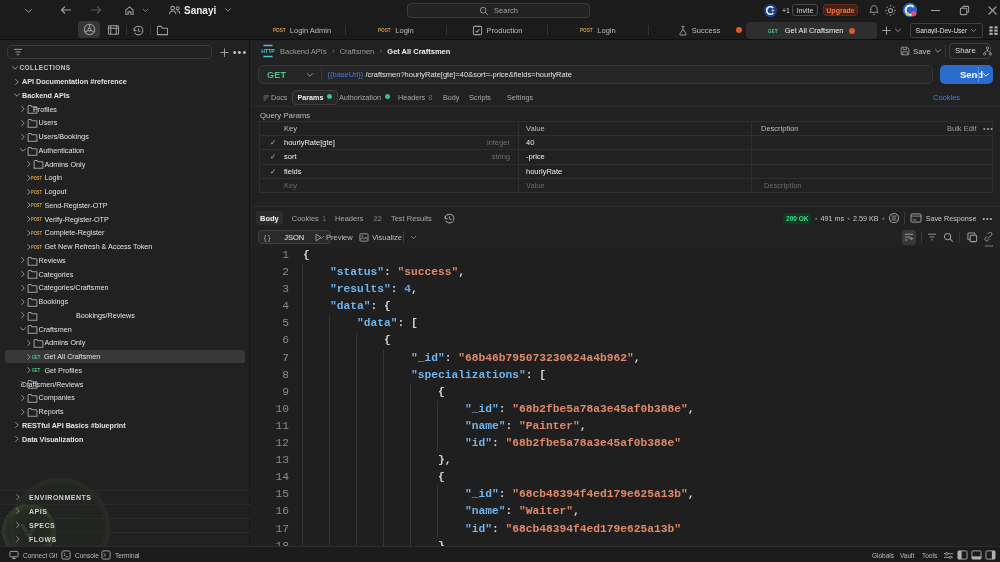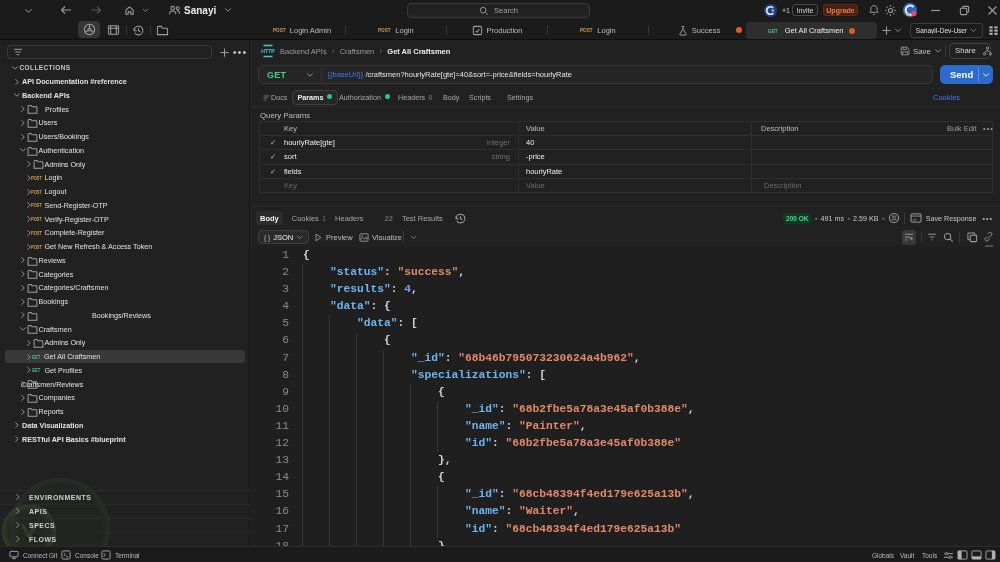--- a/index.html
+++ b/index.html
@@ -46,21 +46,21 @@
 #camcircle { position:absolute; left:10px; top:438px; width:100px; height:100px; border-radius:50%;
   background:radial-gradient(circle at 50% 50%, rgba(36,41,34,.4) 0%, rgba(36,42,34,.35) 60%, rgba(66,80,54,.4) 78%, rgba(46,56,42,.45) 86%, rgba(26,30,24,.15) 94%, rgba(0,0,0,0) 100%); }
 #camcircle2 { position:absolute; left:2px; top:464px; width:54px; height:54px; border-radius:50%;
   background:radial-gradient(circle at 50% 50%, rgba(30,34,28,.4) 0%, rgba(40,52,34,.35) 52%, rgba(88,106,50,.4) 74%, rgba(108,126,62,.45) 84%, rgba(56,66,40,.25) 93%, rgba(0,0,0,0) 100%); }
 #camv { position:absolute; left:16px; top:478px; width:26px; height:26px; }
 
 
 #main { position:absolute; left:251px; top:40px; width:749px; height:506px; background:#212121; }
 #breadcrumb { position:absolute; left:10px; top:0; height:22px; display:flex; align-items:center; gap:5px; font-size:7.5px; color:#9c9c9c; }
 #urlbar { position:absolute; left:7px; top:25px; width:675px; height:19px; background:#262626; border:1px solid #363636; border-radius:5px; display:flex; align-items:center; }
-#sendbtn { position:absolute; left:689px; top:25px; width:53px; height:19px; background:#2b6bce; border-radius:5px; display:flex; align-items:center; color:#fff; font-size:9.5px; font-weight:bold; }
+#sendbtn { position:absolute; left:689px; top:25px; width:53px; height:19px; background:#2b6bce; border-radius:5px; display:flex; align-items:center; color:#fff; font-size:9.5px; font-weight:bold;justify-content:center; }
 #reqtabs { position:absolute; left:10px; top:48px; height:19px; display:flex; align-items:center; gap:11px; font-size:7.5px; color:#a8a8a8; }
 #reqtabs-border { position:absolute; left:0; top:66px; width:749px; height:1px; background:#2b2b2b; }
 .greendot { width:5px; height:5px; border-radius:50%; background:#31c48d; display:inline-block; margin-left:4px; vertical-align:1px; }
 
 
 #qplabel { position:absolute; left:9px; top:71px; font-size:7.8px; color:#bfbfbf; }
 #ptable { position:absolute; left:8px; top:81px; width:734px; height:72px; border:1px solid #2e2e2e; font-size:7.5px; }
 .prow { position:relative; height:14.2px; border-bottom:1px solid #2e2e2e; }
 .prow:last-child { border-bottom:none; }
 .pcell { position:absolute; top:0; height:100%; display:flex; align-items:center; }
@@ -336,21 +336,21 @@
           <span class="chev" style="left:19px;">
             <svg width="8" height="8" viewBox="0 0 10 10">
               <path class="ico" d="M3 1.5 L6.5 5 L3 8.5"></path>
             </svg>
           </span>
           <span class="fold" style="position:absolute;left:27px;top:2px;">
             <svg width="10" height="9" viewBox="0 0 12 11">
               <path class="ico" d="M1.2 9.5 V2 A.8 .8 0 0 1 2 1.2 H4.3 L5.5 2.6 H10 A.8 .8 0 0 1 10.8 3.4 V9.5 Z"></path>
             </svg>
           </span>
-          <span style="margin-left:45px;">Profiles</span>
+          <span style="margin-left:33px;">Profiles</span>
         </div>
       <div class="trow">
           <span class="chev" style="left:19px;">
             <svg width="8" height="8" viewBox="0 0 10 10">
               <path class="ico" d="M3 1.5 L6.5 5 L3 8.5"></path>
             </svg>
           </span>
           <span class="fold" style="position:absolute;left:27px;top:2px;">
             <svg width="10" height="9" viewBox="0 0 12 11">
               <path class="ico" d="M1.2 9.5 V2 A.8 .8 0 0 1 2 1.2 H4.3 L5.5 2.6 H10 A.8 .8 0 0 1 10.8 3.4 V9.5 Z"></path>
@@ -507,21 +507,21 @@
           <span class="chev" style="left:19px;">
             <svg width="8" height="8" viewBox="0 0 10 10">
               <path class="ico" d="M3 1.5 L6.5 5 L3 8.5"></path>
             </svg>
           </span>
           <span class="fold" style="position:absolute;left:27px;top:2px;">
             <svg width="10" height="9" viewBox="0 0 12 11">
               <path class="ico" d="M1.2 9.5 V2 A.8 .8 0 0 1 2 1.2 H4.3 L5.5 2.6 H10 A.8 .8 0 0 1 10.8 3.4 V9.5 Z"></path>
             </svg>
           </span>
-          <span style="margin-left:60px;padding-left:32px;">Bookings/Reviews</span>
+          <span style="margin-left:44px;padding-left:32px;">Bookings/Reviews</span>
         </div>
       <div class="trow">
           <span class="chev" style="left:19px;">
             <svg width="8" height="8" viewBox="0 0 10 10">
               <path class="ico" d="M1.5 3 L5 6.5 L8.5 3"></path>
             </svg>
           </span>
           <span class="fold" style="position:absolute;left:27px;top:2px;">
             <svg width="10" height="9" viewBox="0 0 12 11">
               <path class="ico" d="M1.2 9.5 V2 A.8 .8 0 0 1 2 1.2 H4.3 L5.5 2.6 H10 A.8 .8 0 0 1 10.8 3.4 V9.5 Z"></path>
@@ -599,29 +599,29 @@
             </svg>
           </span>
           <span style="margin-left:38.5px;">Reports</span>
         </div>
       <div class="trow">
           <span class="chev" style="left:13px;">
             <svg width="8" height="8" viewBox="0 0 10 10">
               <path class="ico" d="M3 1.5 L6.5 5 L3 8.5"></path>
             </svg>
           </span>
+          <span style="margin-left:22px;font-weight:bold;font-size:7.2px;">RESTful API Basics #blueprint</span>
+        </div>
+      <div class="trow">
+          <span class="chev" style="left:13px;">
+            <svg width="8" height="8" viewBox="0 0 10 10">
+              <path class="ico" d="M3 1.5 L6.5 5 L3 8.5"></path>
+            </svg>
+          </span>
           <span style="margin-left:22px;font-weight:bold;font-size:7.2px;">Data Visualization</span>
-        </div>
-      <div class="trow">
-          <span class="chev" style="left:13px;">
-            <svg width="8" height="8" viewBox="0 0 10 10">
-              <path class="ico" d="M3 1.5 L6.5 5 L3 8.5"></path>
-            </svg>
-          </span>
-          <span style="margin-left:22px;font-weight:bold;font-size:7.2px;">RESTful API Basics #blueprint</span>
         </div>
     </div>
     <div id="camcircle"></div>
     <div id="camcircle2"></div>
     <svg id="camv" viewBox="0 0 26 26">
         <path d="M4 6 L13 22 L22 6 L18 6 L13 15 L8 6 Z" fill="rgba(90,120,60,.3)"></path>
       </svg>
     <div id="sb-bottom">
       <div class="sbsec"><span style="margin-left:14px;margin-right:7px;">
             <svg width="8" height="8" viewBox="0 0 10 10">
@@ -750,21 +750,21 @@
       <div class="prow" style="color:#6a6a6a;">
         <span class="pcell" style="left:24px;">Key</span>
         <span class="pcell" style="left:266px;">Value</span>
         <span class="pcell" style="left:504px;">Description</span>
       </div>
     </div>
     <div id="resp-border"></div>
     <div id="resptabs">
       <span style="color:#f5f5f5;font-weight:bold;background:#2c2c2c;border-radius:3px;padding:2.5px 4px;margin-left:-4px;">Body</span>
       <span>Cookies <span class="mut" style="margin-left:1px;">1</span></span>
-      <span>Headers <span class="mut" style="margin-left:19px;font-weight:bold;">22</span></span>
+      <span>Headers <span class="mut" style="margin-left:8px;font-weight:bold;">22</span></span>
       <span>Test Results</span>
       <svg width="13" height="13" viewBox="0 0 14 14" style="margin-left:2px;">
           <g class="ico">
             <path d="M2.3 7 A4.7 4.7 0 1 1 7 11.7 A4.7 4.7 0 0 1 2.9 9.4"></path>
             <path d="M2.3 4.5 V7.2 H5"></path>
             <path d="M7 4.5 V7.3 L9 8.5"></path>
           </g>
         </svg>
     </div>
     <div id="respmeta">
@@ -784,21 +784,21 @@
       <svg width="12" height="10" viewBox="0 0 13 11" style="margin-right:4px;">
           <g class="ico" stroke="#b5b5b5">
             <rect x="1" y="1" width="11" height="9" rx="1"></rect>
             <path d="M1 3.4 H12 M3 7.5 H7" stroke-width=".9"></path>
           </g>
         </svg>
       <span>Save Response</span>
       <span style="color:#b5b5b5;letter-spacing:1px;margin-left:6px;">•••</span>
     </div>
     <div id="respbar2">
-      <span class="abs" style="left:0;top:1px;display:flex;align-items:center;gap:3px;border:1px solid #3e3e3e;background:#2a2a2a;border-radius:4px;height:14px;padding:0 5px;">
+      <span class="abs" style="left:0;top:1px;display:flex;align-items:center;gap:14px;border:1px solid #3e3e3e;background:#2a2a2a;border-radius:4px;height:14px;padding:0 5px;">
           <span style="color:#bdbdbd;font-size:6.5px;">{&nbsp;}</span>
           <span style="color:#efefef;">JSON</span>
           <svg width="7" height="7" viewBox="0 0 10 10">
             <path class="ico" d="M1.5 3 L5 6.5 L8.5 3"></path>
           </svg>
         </span>
       <span class="abs" style="left:56px;top:4px;">
           <svg width="9" height="9" viewBox="0 0 11 11">
             <path class="ico" d="M2.5 1.5 L8.5 5.5 L2.5 9.5 Z"></path>
           </svg>

